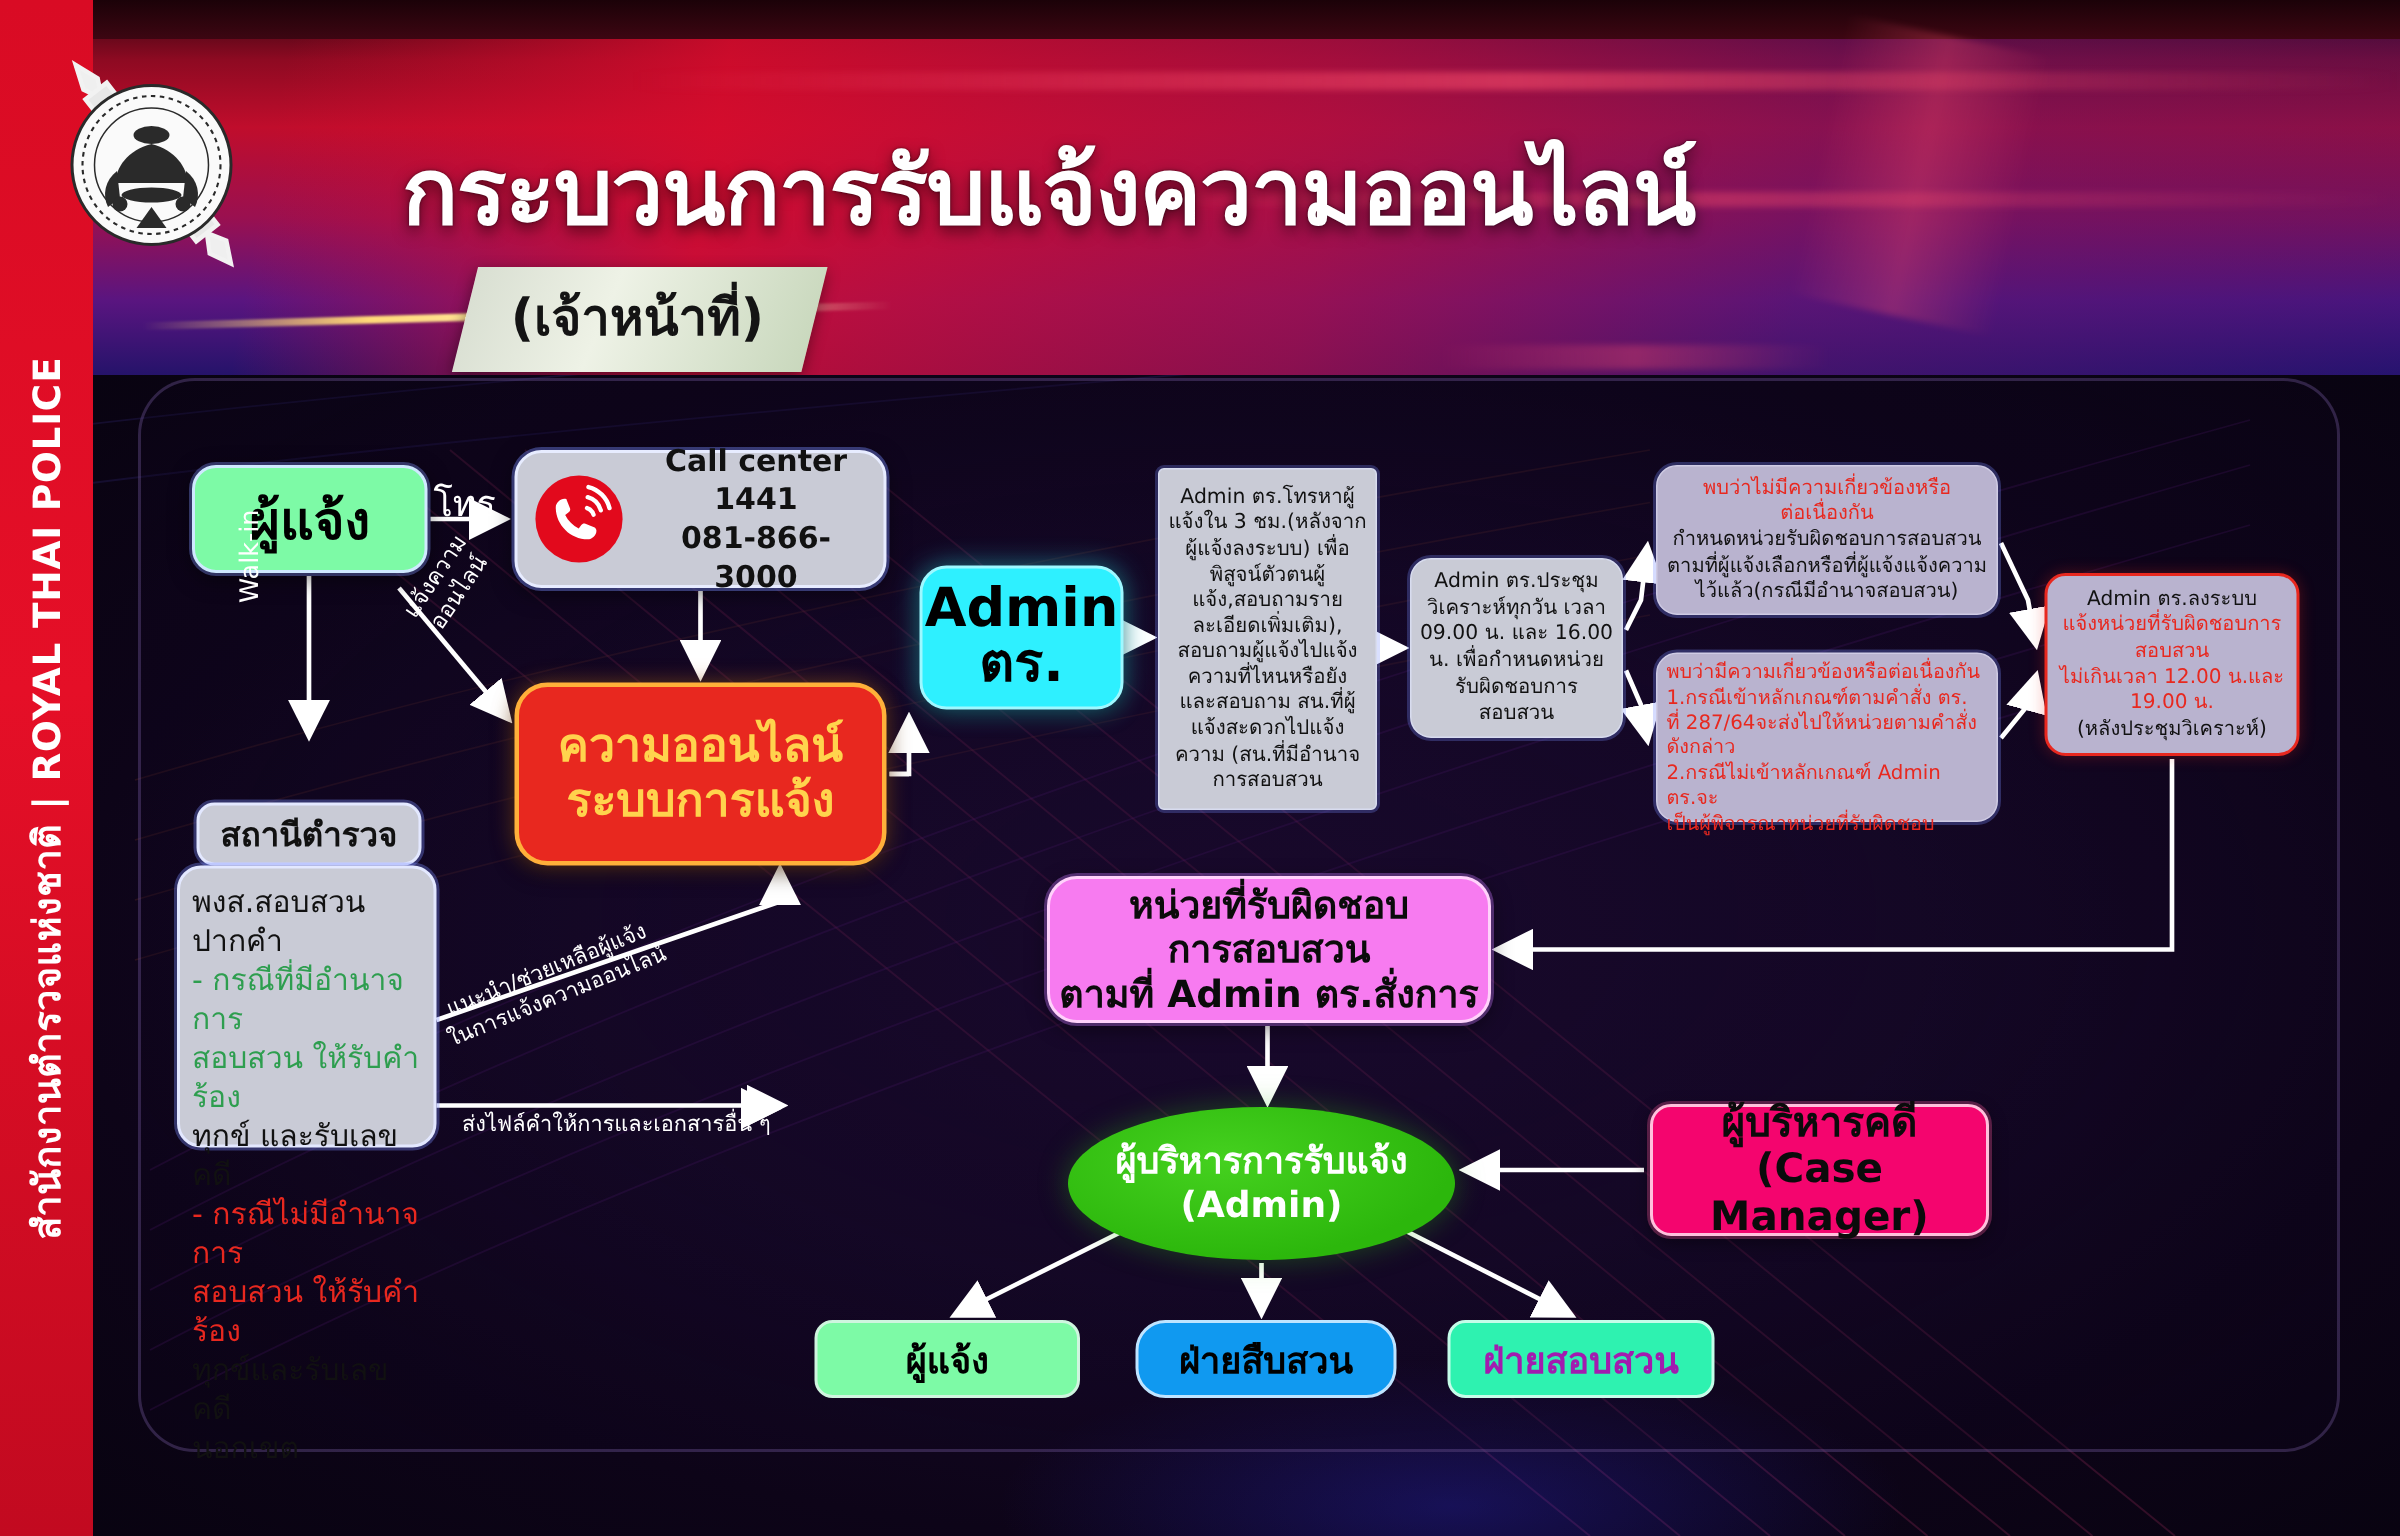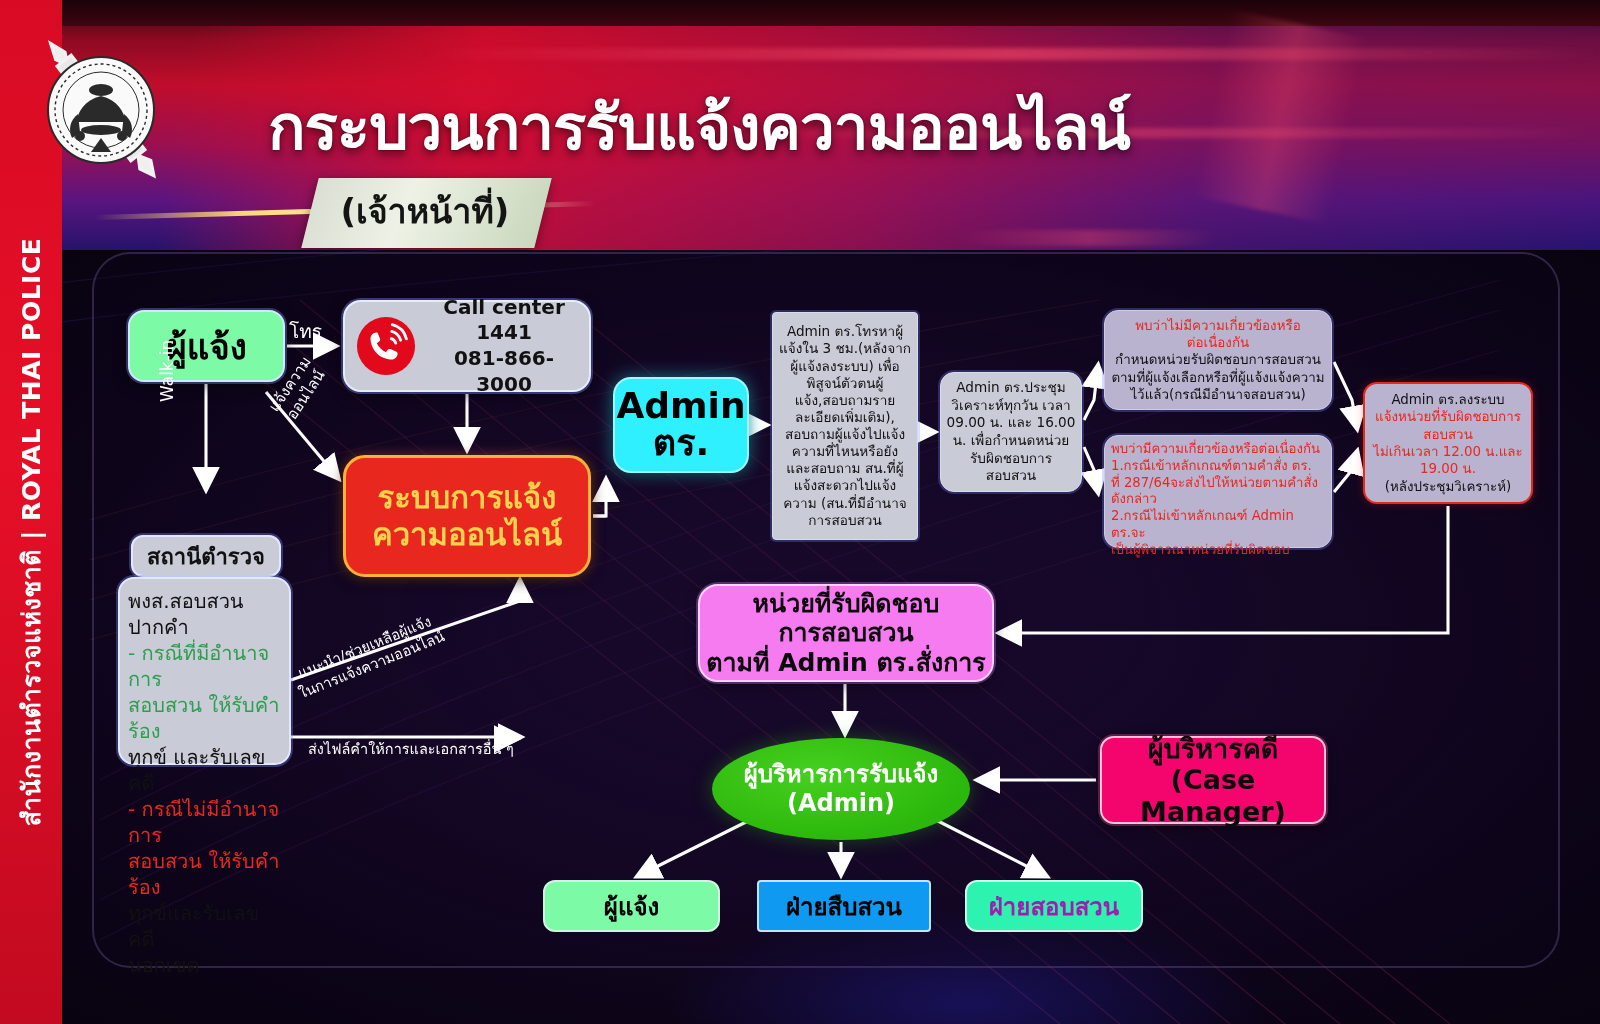--- a/index.html
+++ b/index.html
@@ -227,32 +227,32 @@
     color: #0b0b0b; font-size: 27px; font-weight: 700; line-height: 1.16;
   }
 
   .n-b1 {
     left: 543px; top: 880px; width: 177px; height: 52px;
     background: #7dfaa6; border-radius: 12px; border: 2px solid #cff5df;
     color: #000; font-size: 24px; font-weight: 700;
   }
   .n-b2 {
     left: 757px; top: 880px; width: 174px; height: 52px;
-    background: #1099f0; border-radius: 4px; border: 2px solid #bfe4ff;
+    background: #1099f0; border-radius: 20px; border: 2px solid #bfe4ff;
     color: #000; font-size: 24px; font-weight: 700;
   }
   .n-b3 {
     left: 965px; top: 880px; width: 178px; height: 52px;
     background: #2ef2b0; border-radius: 12px; border: 2px solid #c5fde9;
     color: #a21caf; font-size: 24px; font-weight: 700;
   }
 
   
   .elabel { position: absolute; color: #fff; z-index: 5; white-space: nowrap; }
-  .el-tho  { left: 289px; top: 316px; font-size: 19px; }
+  .el-tho  { left: 289px; top: 316px; font-size: 24px; }
   .el-walk { left: 157px; top: 402px; font-size: 17px; transform: rotate(-90deg); transform-origin: left top; }
   .el-online{ left: 265px; top: 405px; font-size: 15px; transform: rotate(-56deg); transform-origin: left top; line-height: 1.25; text-align: center; }
   .el-advise{ left: 289px; top: 668px; font-size: 14.5px; transform: rotate(-22deg); transform-origin: left top; line-height: 1.3; text-align: center; }
   .el-send  { left: 308px; top: 737px; font-size: 14.5px; }
 
   svg.edges { position: absolute; inset: 0; width: 1600px; height: 1024px; z-index: 3; pointer-events: none; }
 </style>
 </head>
 <body>
 
@@ -423,22 +423,22 @@
       <div>ทุกข์ และรับเลขคดี</div>
       <div class="clr-red">- กรณีไม่มีอำนาจการ</div>
       <div><span class="clr-red">สอบสวน ให้รับคำร้อง</span></div>
       <div>ทุกข์และรับเลขคดี</div>
       <div>นอกเขต</div>
     </div>
   </div>
 
   <div class="node n-system">
     <div class="node-inner">
+      <div>ความออนไลน์</div>
       <div>ระบบการแจ้ง</div>
-      <div>ความออนไลน์</div>
     </div>
   </div>
 
   <div class="node n-admin">
     <div class="node-inner">
       <div>Admin</div>
       <div>ตร.</div>
     </div>
   </div>
 

